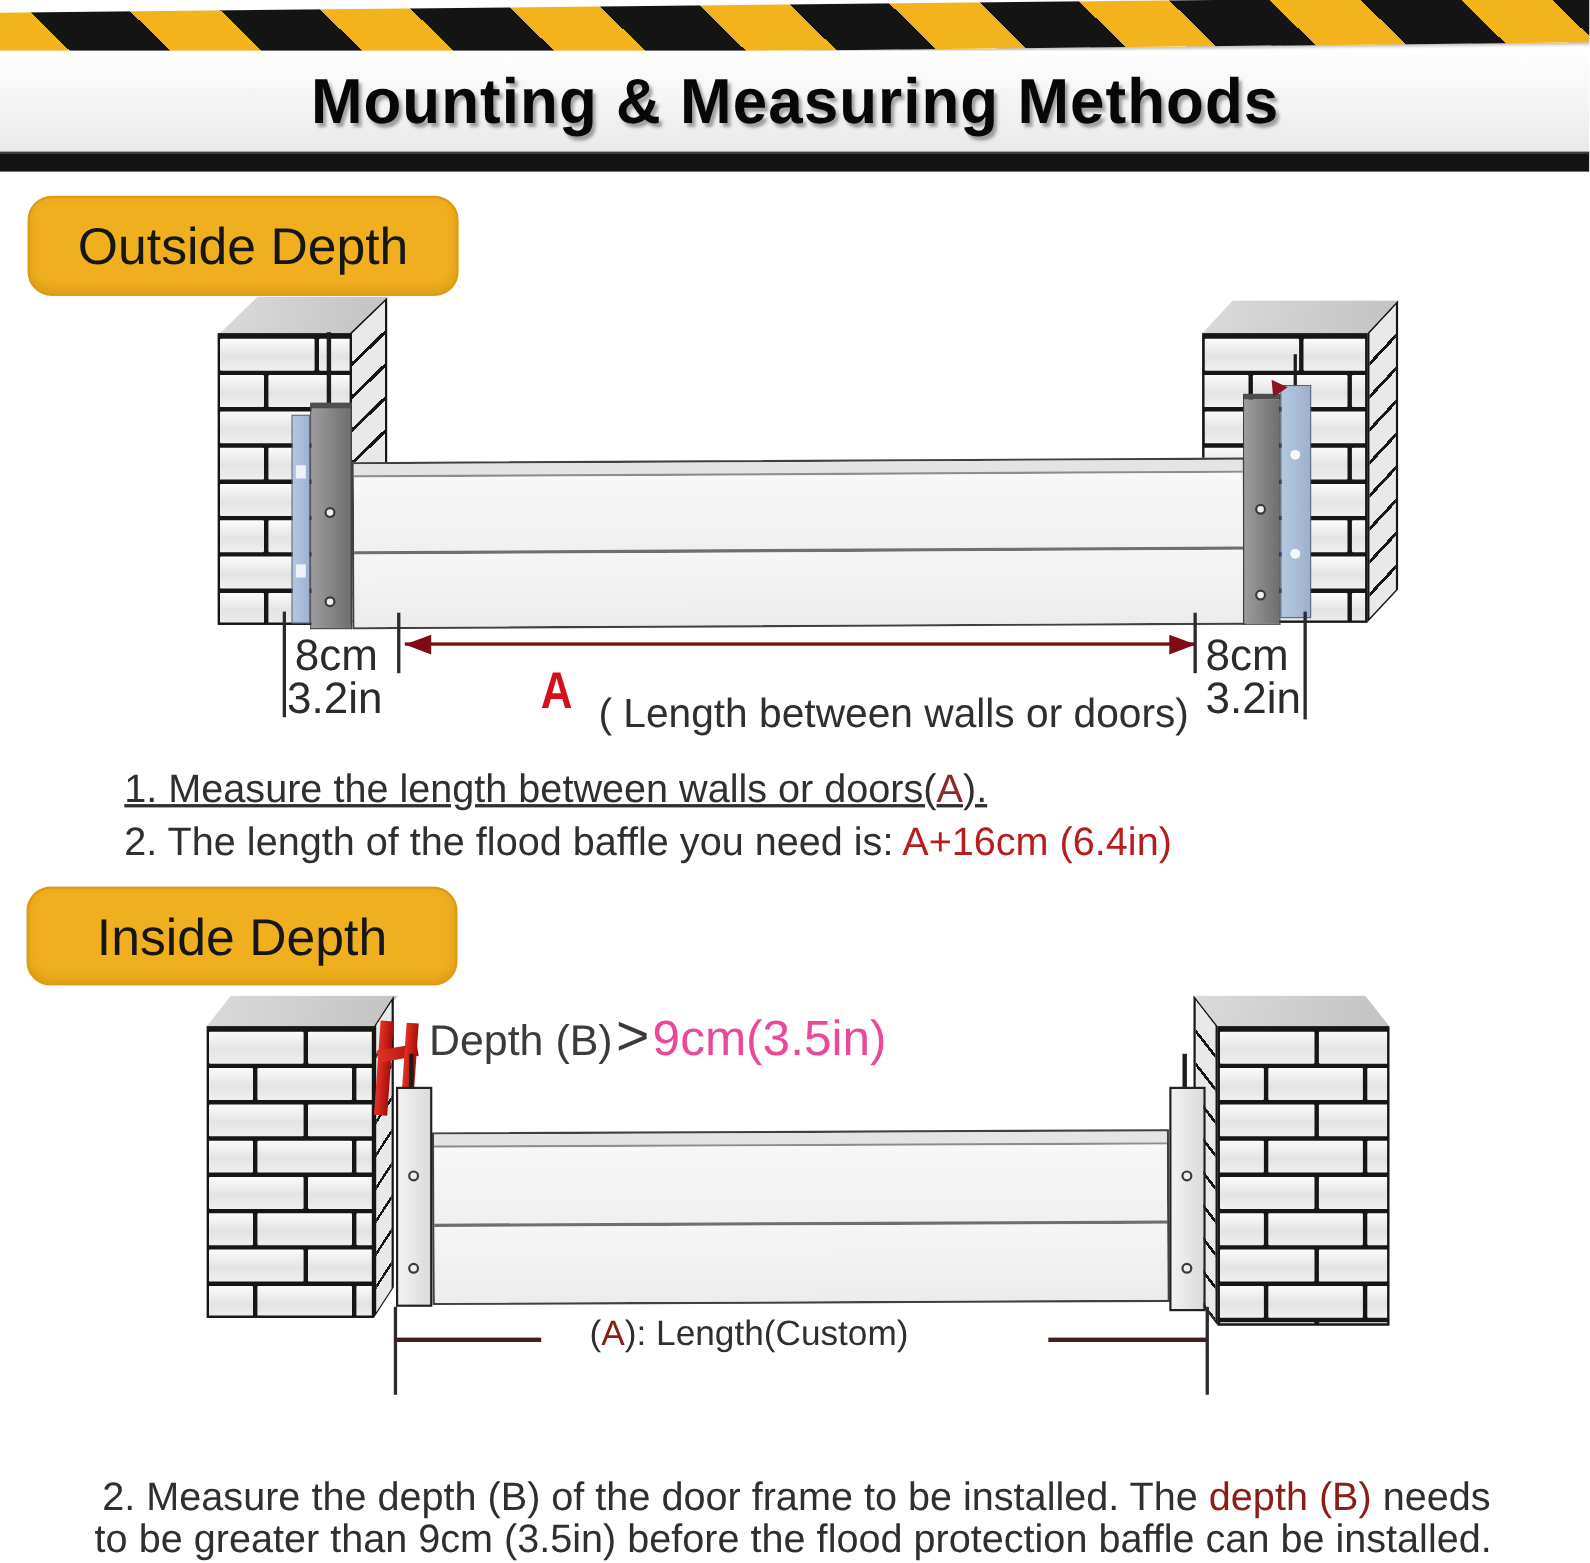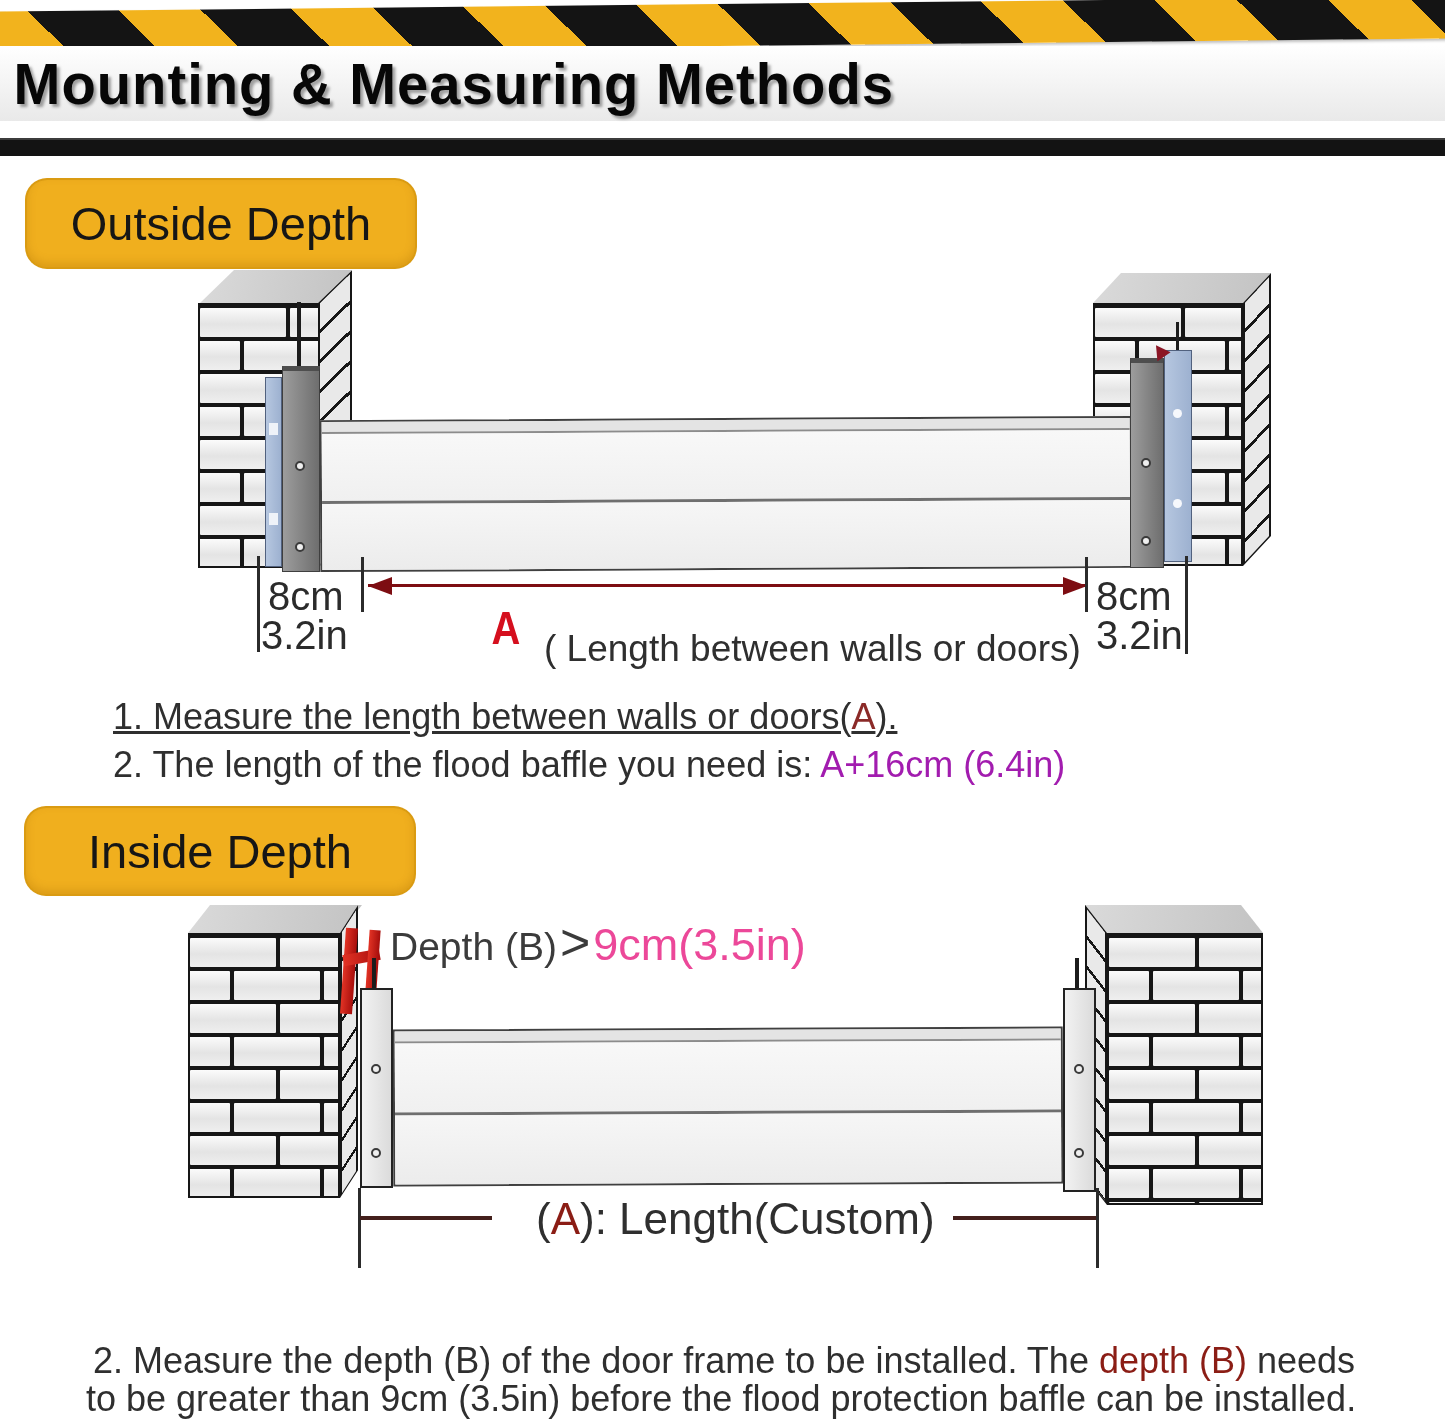--- a/index.html
+++ b/index.html
@@ -3,23 +3,23 @@
 <meta charset="utf-8">
 <style>
   html,body{margin:0;padding:0;background:#fff;}
   .page{position:relative;width:1445px;height:1421px;background:#ffffff;overflow:hidden;
         font-family:"Liberation Sans",sans-serif;color:#2f2f2f;}
 
   
   .hazard{position:absolute;top:4px;left:-12px;width:1470px;height:42px;
           background:repeating-linear-gradient(45deg,#F2B31D 0 58px,#141414 58px 122px);
           transform:rotate(-0.6deg);box-shadow:0 2px 3px rgba(0,0,0,.25);}
-  .titleband{position:absolute;top:46px;left:0;width:1445px;height:75px;
+  .titleband{position:absolute;top:46px;left:0;width:1445px;height:92px;
              background:linear-gradient(180deg,#ffffff,#e9e9e9);
-             display:flex;align-items:center;}
+             display:flex;align-items:center;justify-content:center;}
   .title{font-size:58px;font-weight:700;color:#070707;letter-spacing:1px;
          transform:scaleX(.97);text-shadow:3px 3px 3px rgba(0,0,0,.35);}
   .blackbar{position:absolute;top:138px;left:0;width:1445px;height:16px;background:#131313;
             border-top:2px solid #3c3c3c;}
 
   
   .badge{position:absolute;background:#F0AF1E;border:2px solid rgba(190,130,5,.45);
          border-radius:22px;display:flex;align-items:center;justify-content:center;
          font-size:47px;font-weight:400;color:#161616;box-shadow:inset 0 -4px 8px rgba(160,100,0,.25);}
 
@@ -54,27 +54,27 @@
   .mline{position:absolute;background:#2b2b2b;}
   .redline{position:absolute;background:#7d0d12;}
   .mnum{position:absolute;font-size:40px;color:#2b2b2b;}
   .arrowhead{position:absolute;width:0;height:0;border-top:9px solid transparent;border-bottom:9px solid transparent;}
   .ah-left{border-right:24px solid #7d0d12;}
   .ah-right{border-left:24px solid #7d0d12;}
   .dimlabel{position:absolute;font-size:37px;color:#2f2f2f;}
   .bigA{position:absolute;font-size:47px;font-weight:800;color:#d50f1e;transform:scaleX(.85);}
   .step{position:absolute;font-size:36px;color:#2f2f2f;white-space:nowrap;}
   .red1{color:#8b2a28;}
-  .red2{color:#a21caf;}
+  .red2{color:#b91c1c;}
   .red3{color:#8b1d15;}
   .depthlabel{position:absolute;display:flex;align-items:baseline;white-space:nowrap;}
   .depth-pre{font-size:39px;color:#3b3b3b;}
   .depth-gt{font-size:52px;color:#3b3b3b;margin:0 3px;}
   .depth-val{font-size:45px;color:#ec4899;}
-  .lenlabel{position:absolute;font-size:44px;color:#2f2f2f;white-space:nowrap;}
+  .lenlabel{position:absolute;font-size:32px;color:#2f2f2f;white-space:nowrap;}
   .miniarrow{position:absolute;width:0;height:0;border-left:8px solid transparent;border-right:8px solid transparent;
              border-bottom:14px solid #8b1525;transform:rotate(-35deg);}
 </style>
 </head>
 <body>
 
 <div class="page">
 
   <div class="hazard"></div>
   <div class="titleband">

